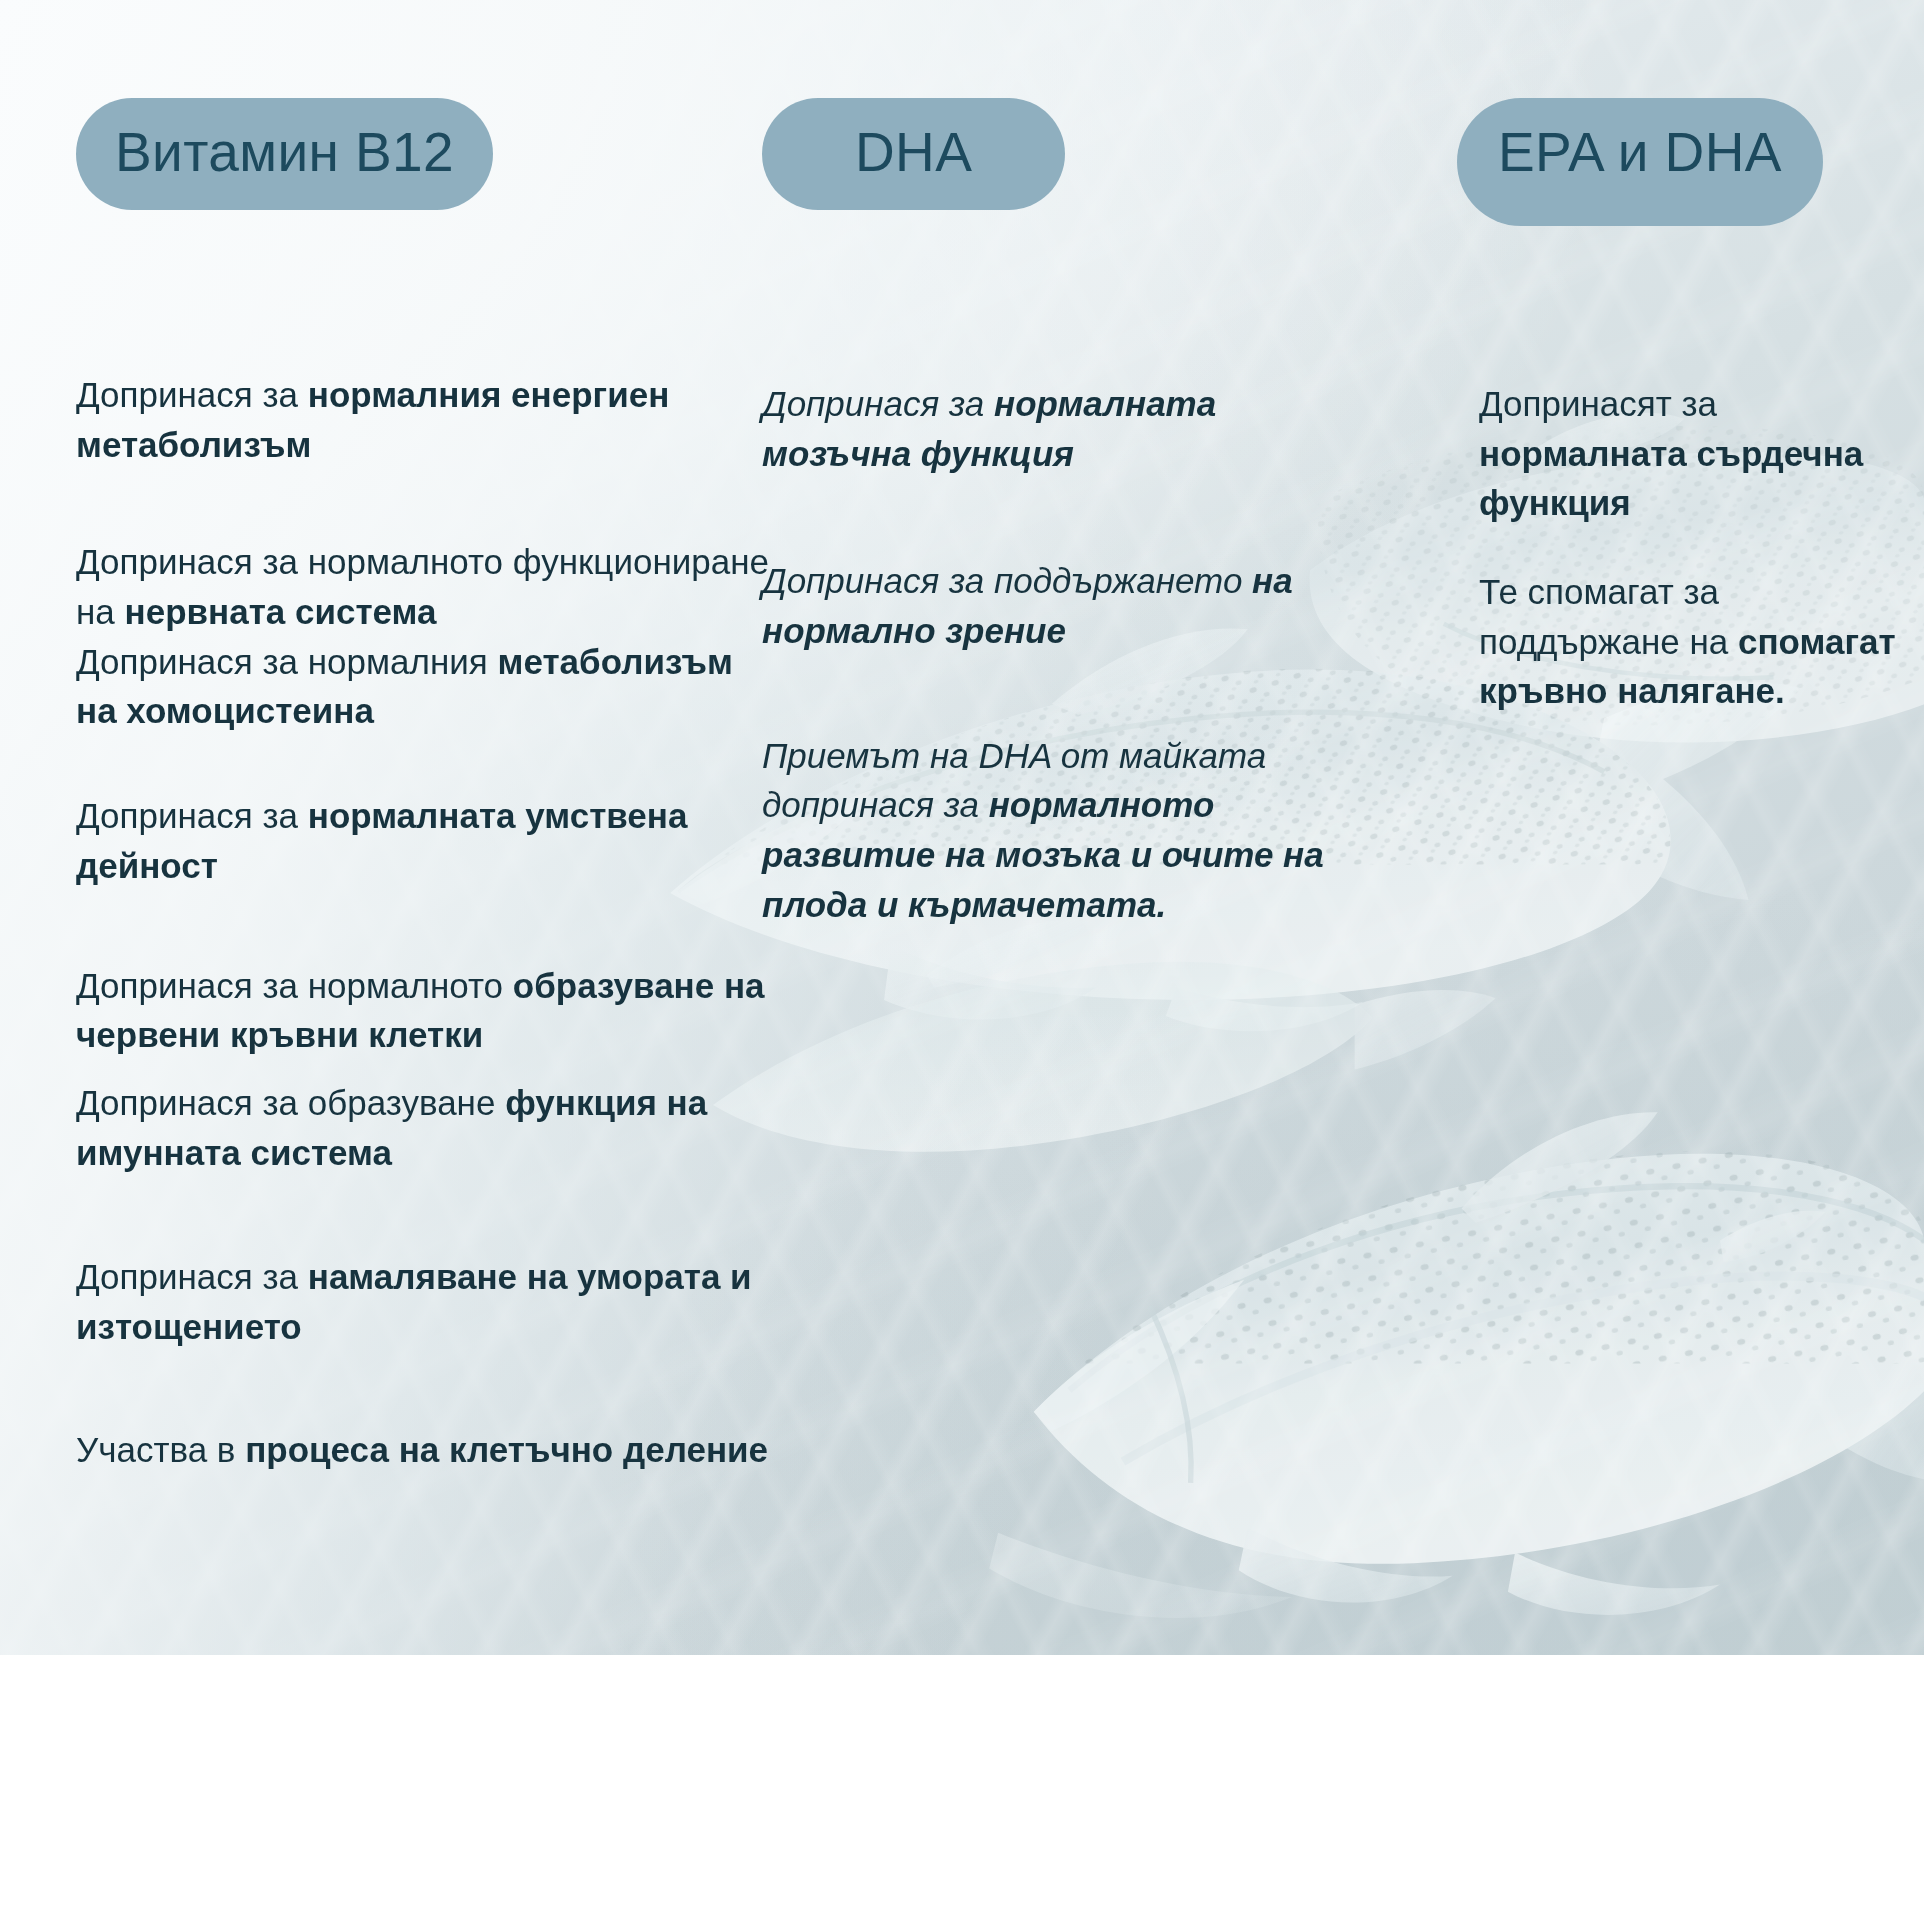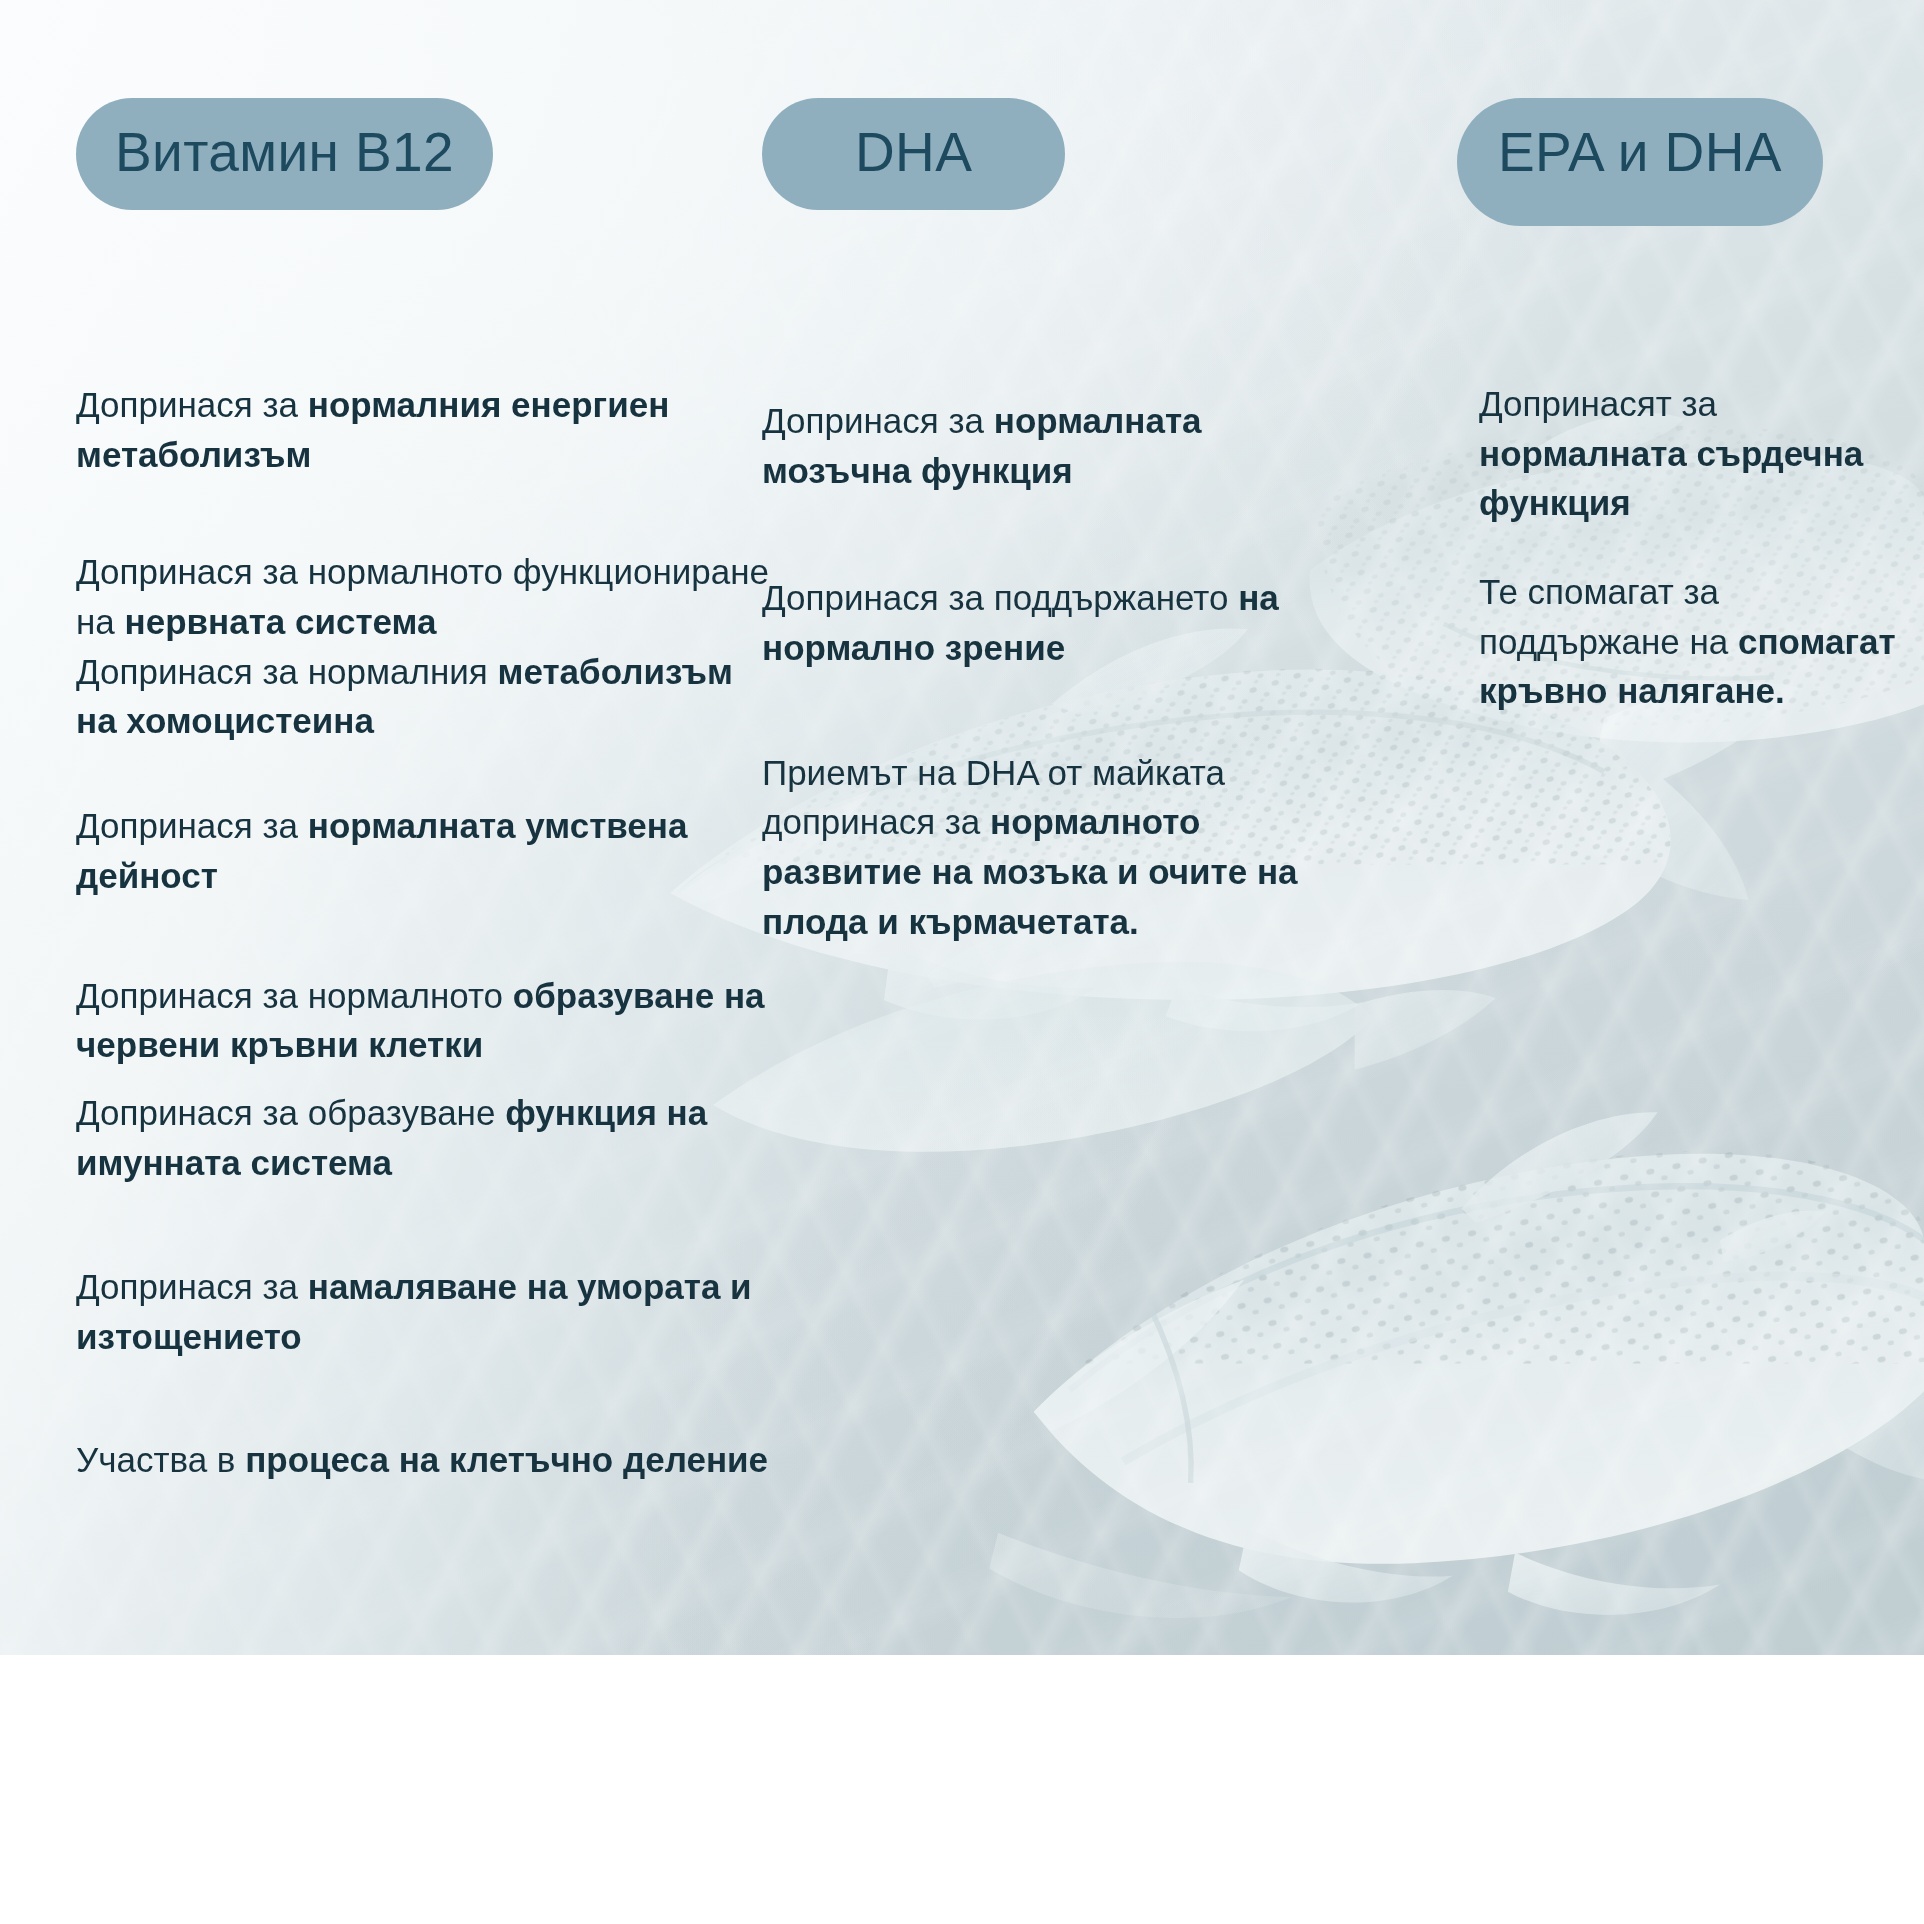--- a/index.html
+++ b/index.html
@@ -91,22 +91,22 @@
   .pill-2 { padding: 27px 93px 30px 93px; }
   .pill-3 { padding: 27px 41px 46px 41px; }
 
   .pill-row { position: absolute; top: 98px; }
   .pill-row-1 { left: 76px; }
   .pill-row-2 { left: 762px; }
   .pill-row-3 { left: 1457px; }
 
   
   .facts { position: absolute; }
-  .facts-1 { top: 380px; left: 76px; width: 704px; }
-  .facts-2 { top: 396px; left: 762px; width: 588px; }
+  .facts-1 { top: 370px; left: 76px; width: 704px; }
+  .facts-2 { top: 379px; left: 762px; width: 588px; font-style: italic; }
   .facts-3 { top: 379px; left: 1479px; width: 419px; }
 
   .fact {
     color: #17333f;
     font-size: 35px;
     line-height: 1.42;
     margin: 0 0 52px 0;
   }
   .facts-3 .fact { margin-bottom: 37px; }
   .fact b { font-weight: 700; }

